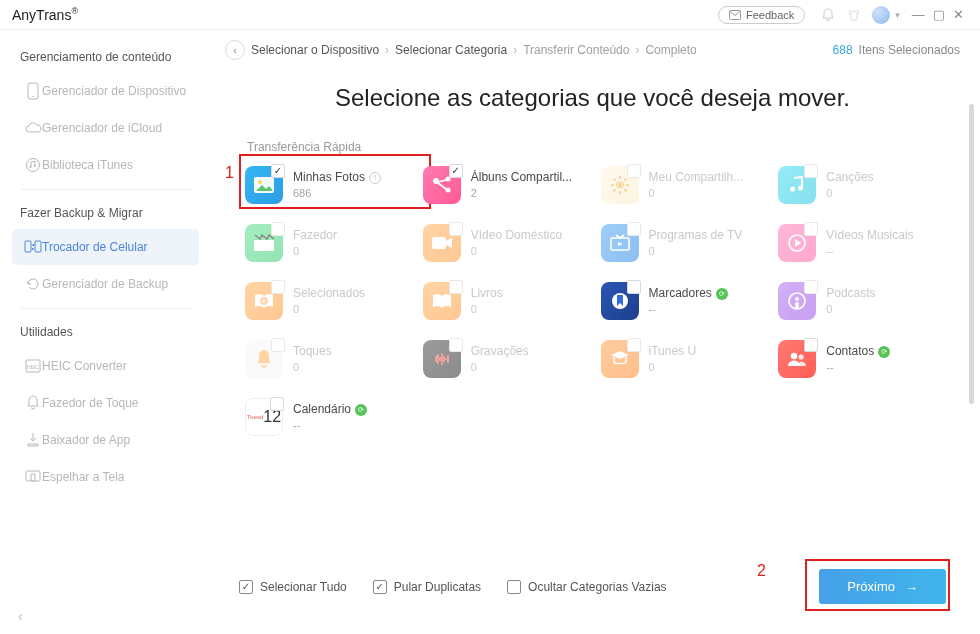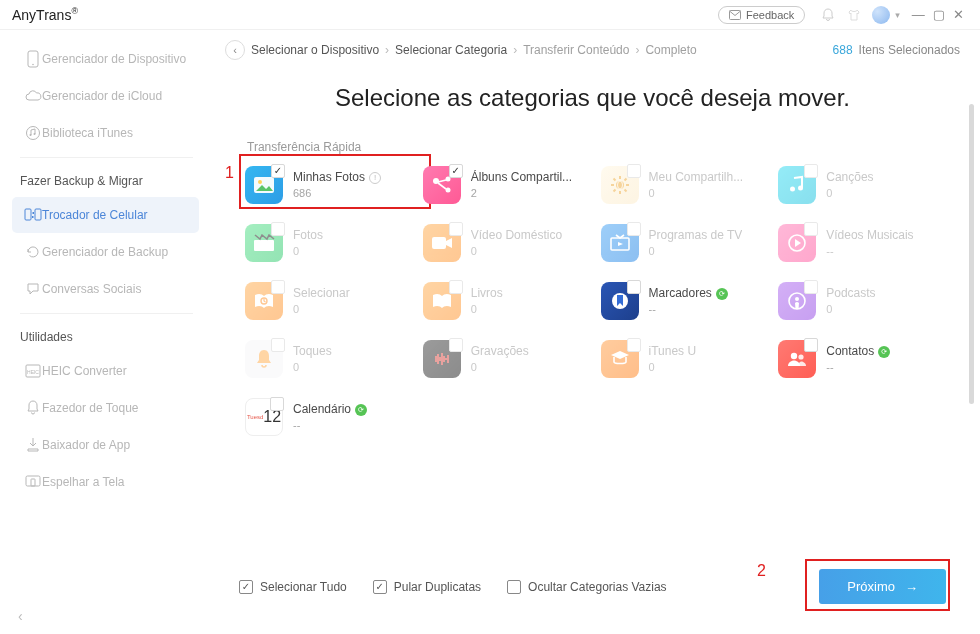--- a/index.html
+++ b/index.html
@@ -118,20 +118,21 @@
   <span class="avatar"></span>
   <span class="chev-down">▾</span>
   <span class="win">—</span>
   <span class="win">▢</span>
   <span class="win">✕</span>
 </div>
 
 <div class="body-area">
 
   <div class="sidebar">
+    <div class="section-title">Gerenciamento de conteúdo</div>
 
     <div class="nav-item">
       <span class="nav-icon">
           <svg width="14" height="18" viewBox="0 0 14 18">
             <rect x="2" y="1" width="10" height="16" rx="2" fill="none" stroke="currentColor"></rect>
             <circle cx="7" cy="14.5" r="0.8" fill="currentColor"></circle>
           </svg>
         </span>
       <span>Gerenciador de Dispositivo</span>
     </div>
@@ -169,28 +170,20 @@
       <span>Trocador de Celular</span>
     </div>
     <div class="nav-item">
       <span class="nav-icon">
           <svg width="16" height="16" viewBox="0 0 16 16">
             <path d="M3 8 A5 5 0 1 1 4.5 11.5" fill="none" stroke="currentColor"></path>
             <path d="M3 5 V8 H6" fill="none" stroke="currentColor"></path>
           </svg>
         </span>
       <span>Gerenciador de Backup</span>
-    </div>
-    <div class="nav-item">
-      <span class="nav-icon">
-          <svg width="16" height="16" viewBox="0 0 16 16">
-            <path d="M3 3 H13 V10 H8 L5 13 V10 H3 Z" fill="none" stroke="currentColor"></path>
-          </svg>
-        </span>
-      <span>Conversas Sociais</span>
     </div>
 
     <div class="divider"></div>
     <div class="section-title">Utilidades</div>
 
     <div class="nav-item">
       <span class="nav-icon">
           <svg width="16" height="14" viewBox="0 0 16 14">
             <rect x="1" y="1" width="14" height="12" rx="1" fill="none" stroke="currentColor"></rect>
             <text x="8" y="9.5" font-size="5" text-anchor="middle" fill="currentColor">HEIC</text>
@@ -323,21 +316,21 @@
           <div class="cat faded">
             <div class="icon-tile bg-green">
               <svg width="22" height="18" viewBox="0 0 22 18">
                 <rect x="1" y="6" width="20" height="11" rx="1" fill="#fff"></rect>
                 <path d="M2 1 L7 5 L9 1 L14 5 L16 1 L21 5" fill="none" stroke="#333" stroke-width="1.5"></path>
               </svg>
               <span class="checkmark"></span>
             </div>
             <div class="txt">
               <div class="label-row">
-                <span class="label">Fotos</span>
+                <span class="label">Fazedor</span>
               </div>
               <span class="count">0</span>
             </div>
           </div>
           <div class="cat faded">
             <div class="icon-tile bg-orange">
               <svg width="22" height="16" viewBox="0 0 22 16">
                 <rect x="1" y="2" width="14" height="12" rx="2" fill="#fff"></rect>
                 <path d="M15 6 L21 3 V13 L15 10 Z" fill="#fff"></path>
               </svg>
@@ -385,21 +378,21 @@
             <div class="icon-tile bg-orange">
               <svg width="22" height="18" viewBox="0 0 22 18">
                 <path d="M2 3 C6 1 9 2 11 4 C13 2 16 1 20 3 V15 C16 13 13 14 11 16 C9 14 6 13 2 15 Z" fill="#fff"></path>
                 <circle cx="11" cy="9" r="3" fill="none" stroke="#ff9a3a" stroke-width="1.4"></circle>
                 <path d="M11 7 V9 L12.5 10" stroke="#ff9a3a" stroke-width="1.2" fill="none"></path>
               </svg>
               <span class="checkmark"></span>
             </div>
             <div class="txt">
               <div class="label-row">
-                <span class="label">Selecionar</span>
+                <span class="label">Selecionados</span>
               </div>
               <span class="count">0</span>
             </div>
           </div>
           <div class="cat faded">
             <div class="icon-tile bg-orange">
               <svg width="22" height="18" viewBox="0 0 22 18">
                 <path d="M2 3 C6 1 9 2 11 4 C13 2 16 1 20 3 V15 C16 13 13 14 11 16 C9 14 6 13 2 15 Z" fill="#fff"></path>
               </svg>
               <span class="checkmark"></span>

